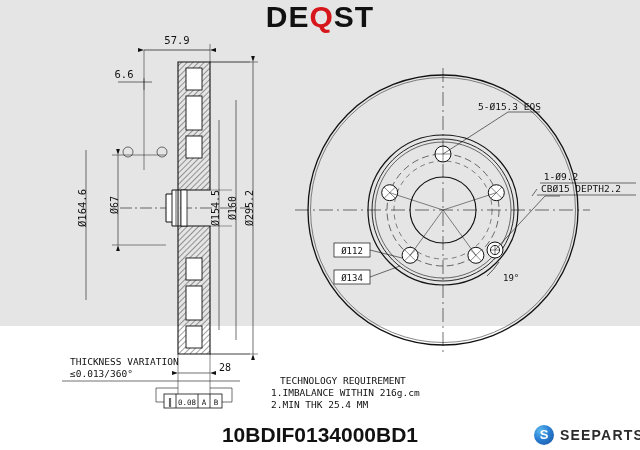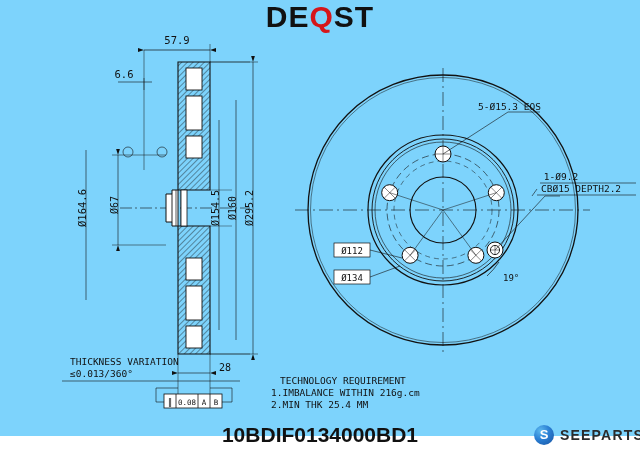--- a/index.html
+++ b/index.html
@@ -12,22 +12,22 @@
     height: 450px;
     position: relative;
     overflow: hidden;
     font-family: "DejaVu Sans Mono", monospace;
     color: #111;
   }
   #page {
     position: absolute;
     left: 0; top: 0;
     width: 640px;
-    height: 436px;
-    background: #7dd3fc;
+    height: 326px;
+    background: #e5e5e5;
   }
   
   .brand-logo {
     position: absolute;
     left: 0; top: 0;
     width: 640px;
     text-align: center;
     font-family: "Liberation Sans", sans-serif;
     font-weight: bold;
     font-size: 30px;

